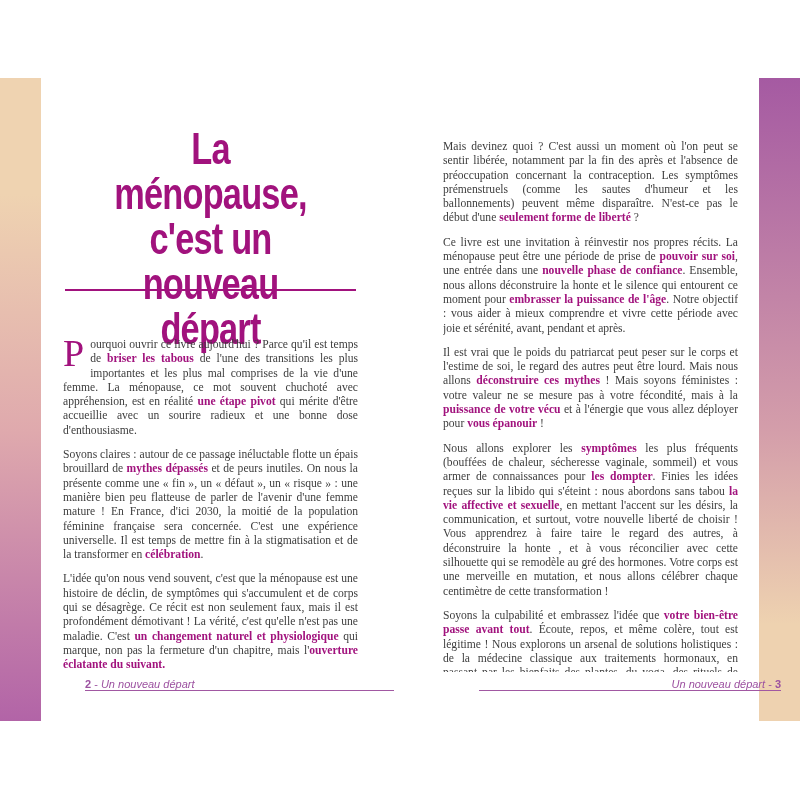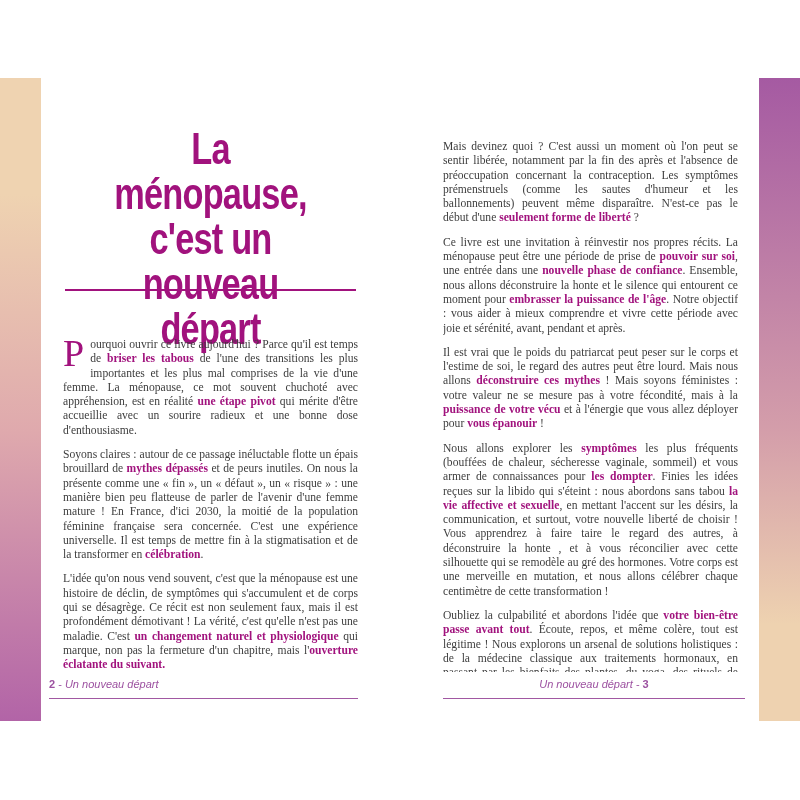--- a/index.html
+++ b/index.html
@@ -67,25 +67,25 @@
     color:var(--accent,#a1127d);
     font-size:38px;line-height:28px;
     padding:1px 6px 0 0;
   }
 
   .page-footer{
     position:absolute;top:678px;
     font-family:"Liberation Sans", sans-serif;
     font-size:11px;line-height:12px;
     color:var(--footer-text,#9c51a0);
-    padding-bottom:8px;
     border-bottom:1.5px solid var(--rule,#a158a2);
+    margin-left:36px;
   }
   #footer-left{left:49px;width:309px;text-align:left;}
-  #footer-right{left:443px;width:302px;text-align:center;}
+  #footer-right{left:443px;width:302px;text-align:right;}
   .page-footer .pagenum{font-weight:bold;font-style:normal;}
   .page-footer .chapter{font-style:italic;}
   .page-footer .sep{font-style:normal;}
 </style>
 </head>
 <body>
 
 <div class="strip strip-left"></div>
 <div class="strip strip-right"></div>
 
@@ -102,21 +102,21 @@
     <p><span>L'idée qu'on nous vend souvent, c'est que la ménopause est une histoire de déclin, de symptômes qui s'accumulent et de corps qui se désagrège. Ce récit est non seulement faux, mais il est profondément démotivant ! La vérité, c'est qu'elle n'est pas une maladie. C'est </span><strong class="hl">un changement naturel et physiologique</strong><span> qui marque, non pas la fermeture d'un chapitre, mais l'</span><strong class="hl">ouverture éclatante du suivant.</strong></p>
   </div>
 </div>
 
 <div id="page-right" class="page-col">
   <div id="body-right" class="body-text">
     <p><span>Mais devinez quoi ? C'est aussi un moment où l'on peut se sentir libérée, notamment par la fin des après et l'absence de préoccupation concernant la contraception. Les symptômes prémenstruels (comme les sautes d'humeur et les ballonnements) peuvent même disparaître. N'est-ce pas le début d'une </span><strong class="hl">seulement forme de liberté</strong><span> ?</span></p>
     <p><span>Ce livre est une invitation à réinvestir nos propres récits. La ménopause peut être une période de prise de </span><strong class="hl">pouvoir sur soi</strong><span>, une entrée dans une </span><strong class="hl">nouvelle phase de confiance</strong><span>. Ensemble, nous allons déconstruire la honte et le silence qui entourent ce moment pour </span><strong class="hl">embrasser la puissance de l'âge</strong><span>. Notre objectif : vous aider à mieux comprendre et vivre cette période avec joie et sérénité, avant, pendant et après.</span></p>
     <p><span>Il est vrai que le poids du patriarcat peut peser sur le corps et l'estime de soi, le regard des autres peut être lourd. Mais nous allons </span><strong class="hl">déconstruire ces mythes</strong><span> ! Mais soyons féministes : votre valeur ne se mesure pas à votre fécondité, mais à la </span><strong class="hl">puissance de votre vécu</strong><span> et à l'énergie que vous allez déployer pour </span><strong class="hl">vous épanouir</strong><span> !</span></p>
     <p><span>Nous allons explorer les </span><strong class="hl">symptômes</strong><span> les plus fréquents (bouffées de chaleur, sécheresse vaginale, sommeil) et vous armer de connaissances pour </span><strong class="hl">les dompter</strong><span>. Finies les idées reçues sur la libido qui s'éteint : nous abordons sans tabou </span><strong class="hl">la vie affective et sexuelle</strong><span>, en mettant l'accent sur les désirs, la communication, et surtout, votre nouvelle liberté de choisir ! Vous apprendrez à faire taire le regard des autres, à déconstruire la honte , et à vous réconcilier avec cette silhouette qui se remodèle au gré des hormones. Votre corps est une merveille en mutation, et nous allons célébrer chaque centimètre de cette transformation !</span></p>
-    <p><span>Oubliez la culpabilité et abordons l'idée que </span><strong class="hl">votre bien-être passe avant tout</strong><span>. Écoute, repos, et même colère, tout est légitime ! Nous explorons un arsenal de solutions holistiques : de la médecine classique aux traitements hormonaux, en passant par les bienfaits des plantes, du yoga, des rituels de respiration</span></p>
+    <p><span>Soyons la culpabilité et embrassez l'idée que </span><strong class="hl">votre bien-être passe avant tout</strong><span>. Écoute, repos, et même colère, tout est légitime ! Nous explorons un arsenal de solutions holistiques : de la médecine classique aux traitements hormonaux, en passant par les bienfaits des plantes, du yoga, des rituels de respiration</span></p>
   </div>
 </div>
 
 <div id="footer-left" class="page-footer">
   <span class="pagenum">2</span><span class="sep"> - </span><span class="chapter">Un nouveau départ</span>
 </div>
 
 <div id="footer-right" class="page-footer">
   <span class="chapter">Un nouveau départ</span><span class="sep"> - </span><span class="pagenum">3</span>
 </div>

